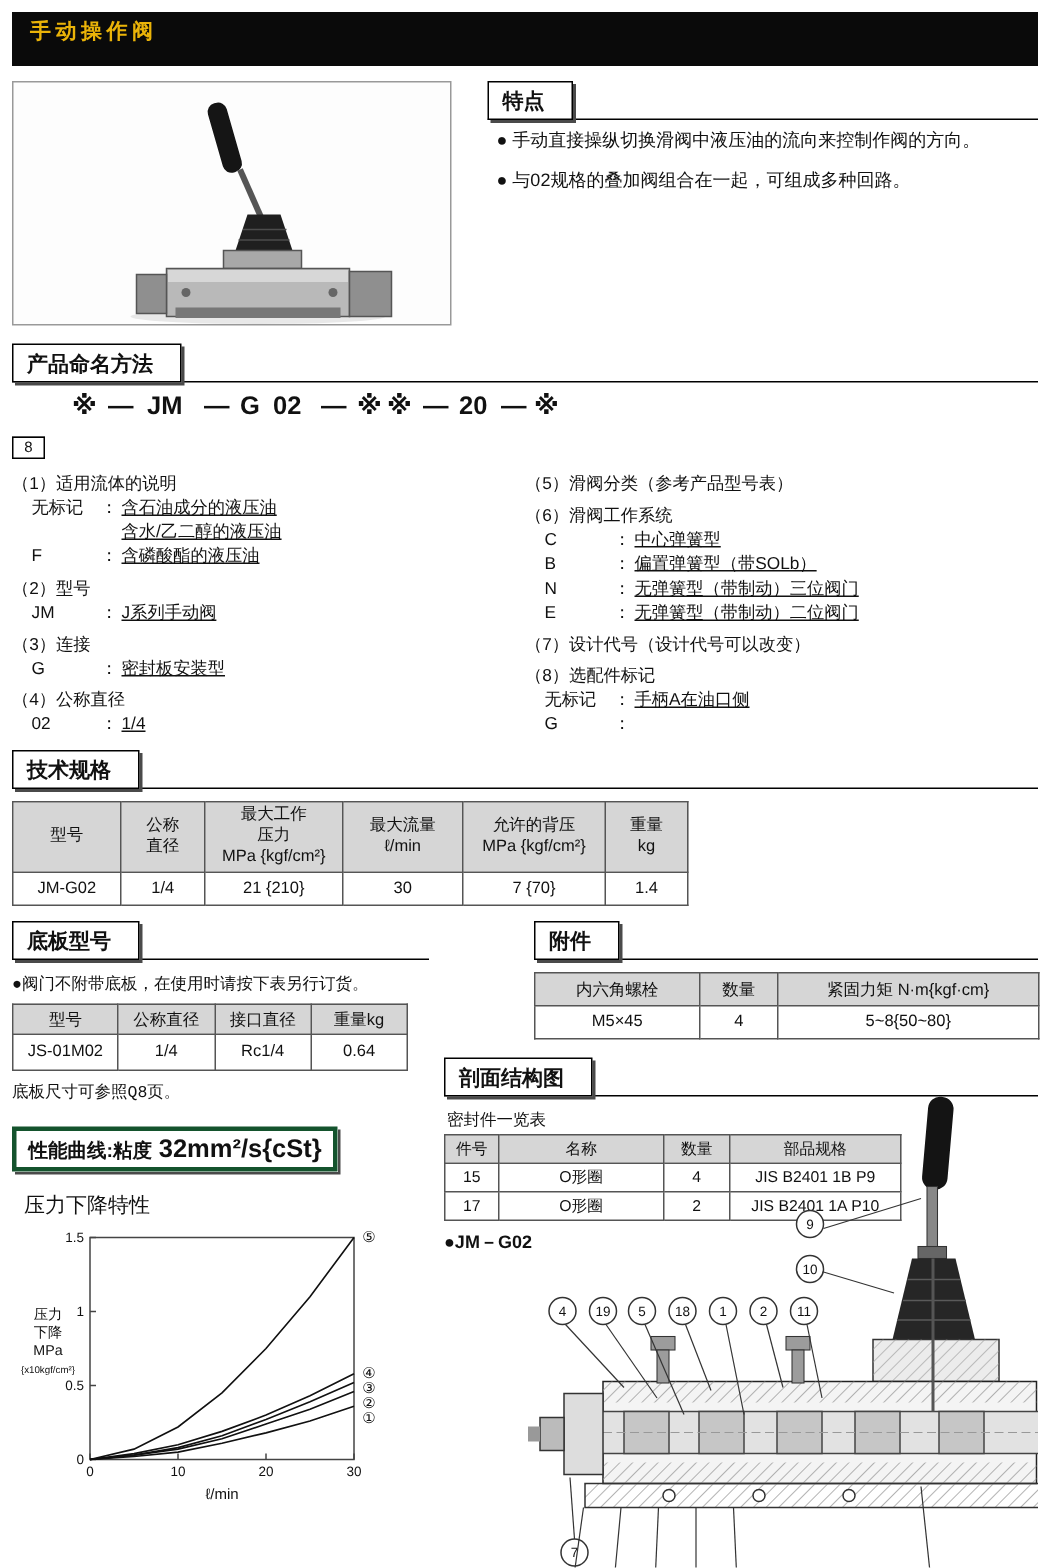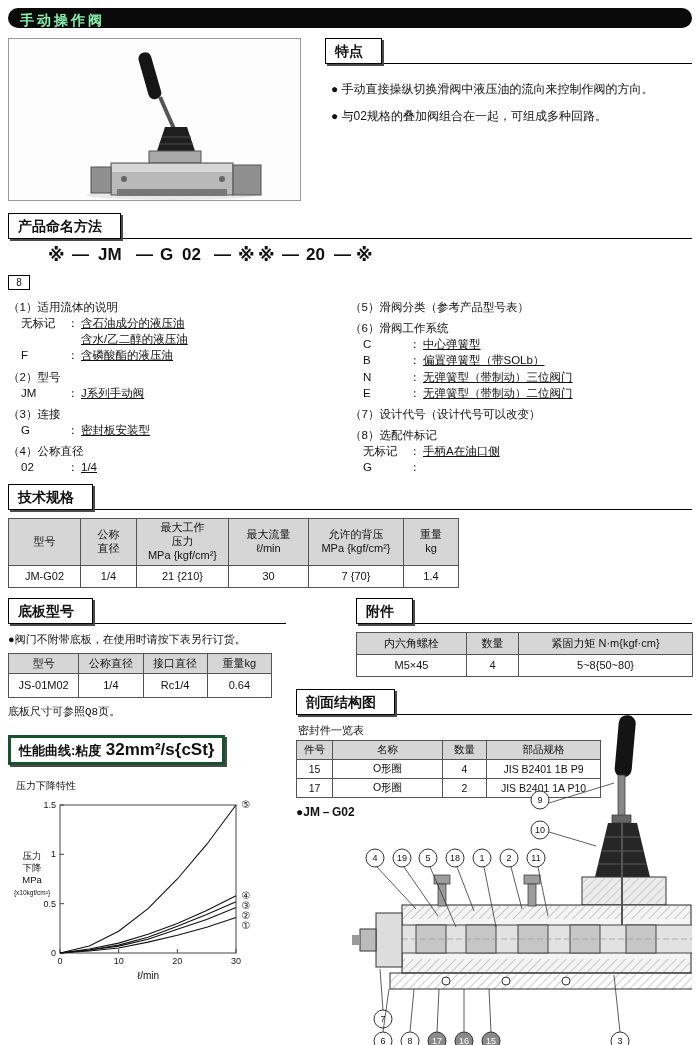--- a/index.html
+++ b/index.html
@@ -5,34 +5,34 @@
   * { margin:0; padding:0; box-sizing:border-box; }
   html,body { background:#fff; }
   body {
     width:700px; height:1045px; overflow:hidden;
     font-family:"Liberation Sans","DejaVu Sans",sans-serif;
     color:#111;
   }
   .page { position:relative; width:700px; height:1045px; padding:8px; overflow:hidden; background:#fff; }
 
   
-  .titlebar { background:#0a0a0a; color:#86efac; font-size:14px; font-weight:bold;
-    height:20px; line-height:24px; padding-left:12px; letter-spacing:3px;border-radius:12px; }
+  .titlebar { background:#0a0a0a; color:#eab308; font-size:14px; font-weight:bold;
+    height:36px; line-height:24px; padding-left:12px; letter-spacing:3px; }
 
   
   .sec-head { border-bottom:1px solid #000; line-height:0; }
   .sec-box { display:inline-block; border:1px solid #000; background:#fff;
     box-shadow:2px 2px 0 #4a4a4a; padding:3px 18px 3px 9px; font-weight:bold;
     font-size:14px; line-height:1.3; vertical-align:bottom; margin-bottom:-1px; }
 
   
   .top-row { display:flex; gap:24px; margin-top:10px; }
   .photo-box { width:293px; height:163px; border:1px solid #999; background:#fdfdfd; flex:none; }
   .features { flex:1; min-width:0; }
-  .feature-list { margin-top:12px; padding-left:6px; }
+  .feature-list { padding-left:6px; }
   .feature-item { font-size:12px; line-height:2.2; }
 
   
   .naming-wrap { margin-top:12px; }
   .code-area { position:relative; height:52px; margin-top:6px; }
   .code-token { position:absolute; top:0; font-size:17px; font-weight:bold; white-space:nowrap; }
   .code-token:nth-of-type(1){left:40px} .code-token:nth-of-type(2){left:64px}
   .code-token:nth-of-type(3){left:90px} .code-token:nth-of-type(4){left:128px}
   .code-token:nth-of-type(5){left:152px} .code-token:nth-of-type(6){left:174px}
   .code-token:nth-of-type(7){left:206px} .code-token:nth-of-type(8){left:230px}
@@ -67,21 +67,21 @@
   .bottom { display:flex; gap:10px; margin-top:10px; }
   .bcol-left { width:278px; flex:none; }
   .bcol-right { flex:1; min-width:0; }
   .note { font-size:11px; margin:8px 0 6px; }
   .base-table { width:264px; }
   .base-table th { height:20px; } .base-table td { height:24px; }
   .footnote { font-size:11px; margin-top:6px;font-family:Liberation Mono, monospace; }
   .perf-box { display:inline-block; border:3px solid #14532d; box-shadow:2px 2px 0 #4a4a4a;
     padding:2px 8px; margin-top:16px; font-weight:bold; white-space:nowrap; }
   .perf-prefix { font-size:13px; } .perf-value { font-size:17px; }
-  .chart-subtitle { font-size:10px; margin:14px 0 0 8px; }
+  .chart-subtitle { font-size:14px; margin:14px 0 0 8px; }
   .chart-wrap { margin-left:2px; }
 
   .acc-block { margin-left:60px; }
   .acc-table { width:336px; margin-top:8px; }
   .acc-table th { height:22px;margin-left:20px; } .acc-table td { height:22px; }
   .cut-head { margin-top:12px; }
   .seal-title { font-size:11px; margin:8px 0 2px 2px; }
   .seal-table { width:304px; }
   .seal-table th, .seal-table td { font-size:10.5px; padding:2px; height:19px; }
   .jm-label { font-size:12px; font-weight:bold; margin-top:6px; }

